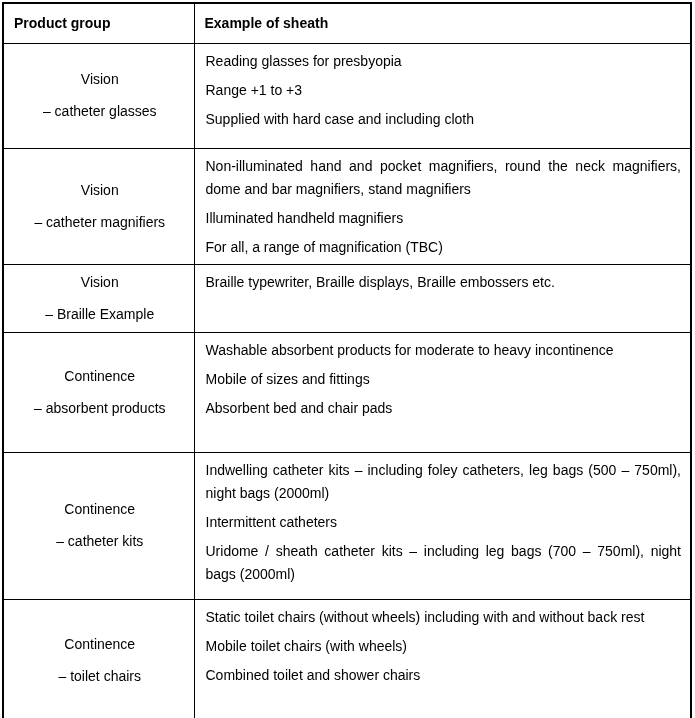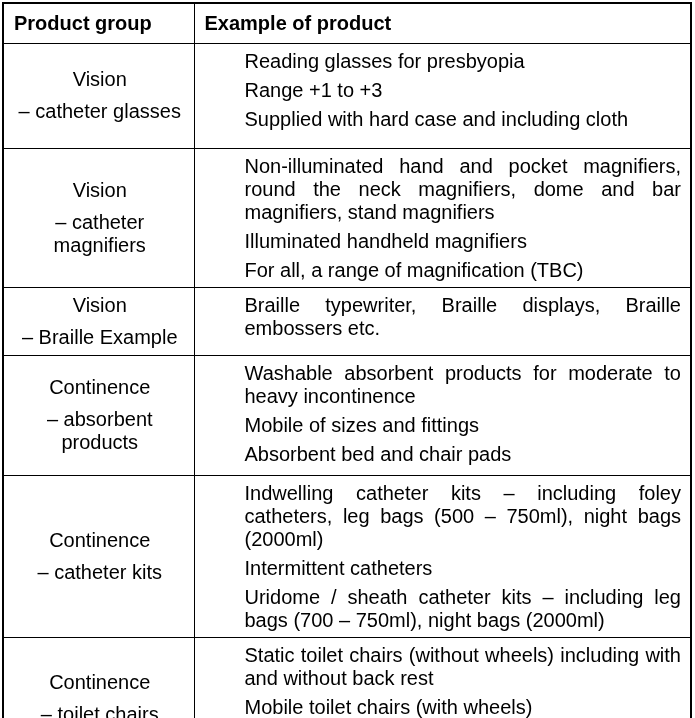--- a/index.html
+++ b/index.html
@@ -24,21 +24,21 @@
   }
   table.product-table, 
   table.product-table th, 
   table.product-table td {
     border: 1px solid #000000;
   }
   table.product-table {
     border: 2px solid #000000;
   }
   th, td {
-    font-size: 20px;
+    font-size: 14px;
     line-height: 23px;
     box-sizing: border-box;
     overflow: hidden;
   }
   th.col-group { width: 191px; }
   thead tr { height: 40px; }
   th {
     font-weight: bold;
     text-align: left;
     vertical-align: middle;
@@ -51,38 +51,38 @@
   }
   td.example-cell {
     vertical-align: top;
     padding: 6px 9px 5px 11px;
   }
   td p {
     margin: 0 0 6px 0;
   }
   td.group-cell p { margin: 0 0 9px 0; }
   td p:last-child { margin-bottom: 0; }
-  td.example-cell p { text-align: justify; margin-left: 39px; }
+  td.example-cell p { text-align: justify; }
   
   tbody tr:nth-child(1) { height: 105px; }
   tbody tr:nth-child(2) { height: 112px; }
   tbody tr:nth-child(3) { height: 68px;  }
   tbody tr:nth-child(4) { height: 120px; }
   tbody tr:nth-child(5) { height: 147px; }
   tbody tr:nth-child(6) { height: 124px; }
 </style>
 </head>
 <body>
 
 <div class="page">
   <table class="product-table">
     <thead>
       <tr>
         <th class="col-group">Product group</th>
-        <th class="col-example">Example of product</th>
+        <th class="col-example">Example of sheath</th>
       </tr>
     </thead>
     <tbody>
 
       <tr>
         <td class="group-cell">
           <p>Vision</p>
           <p>– catheter glasses</p>
         </td>
         <td class="example-cell">

